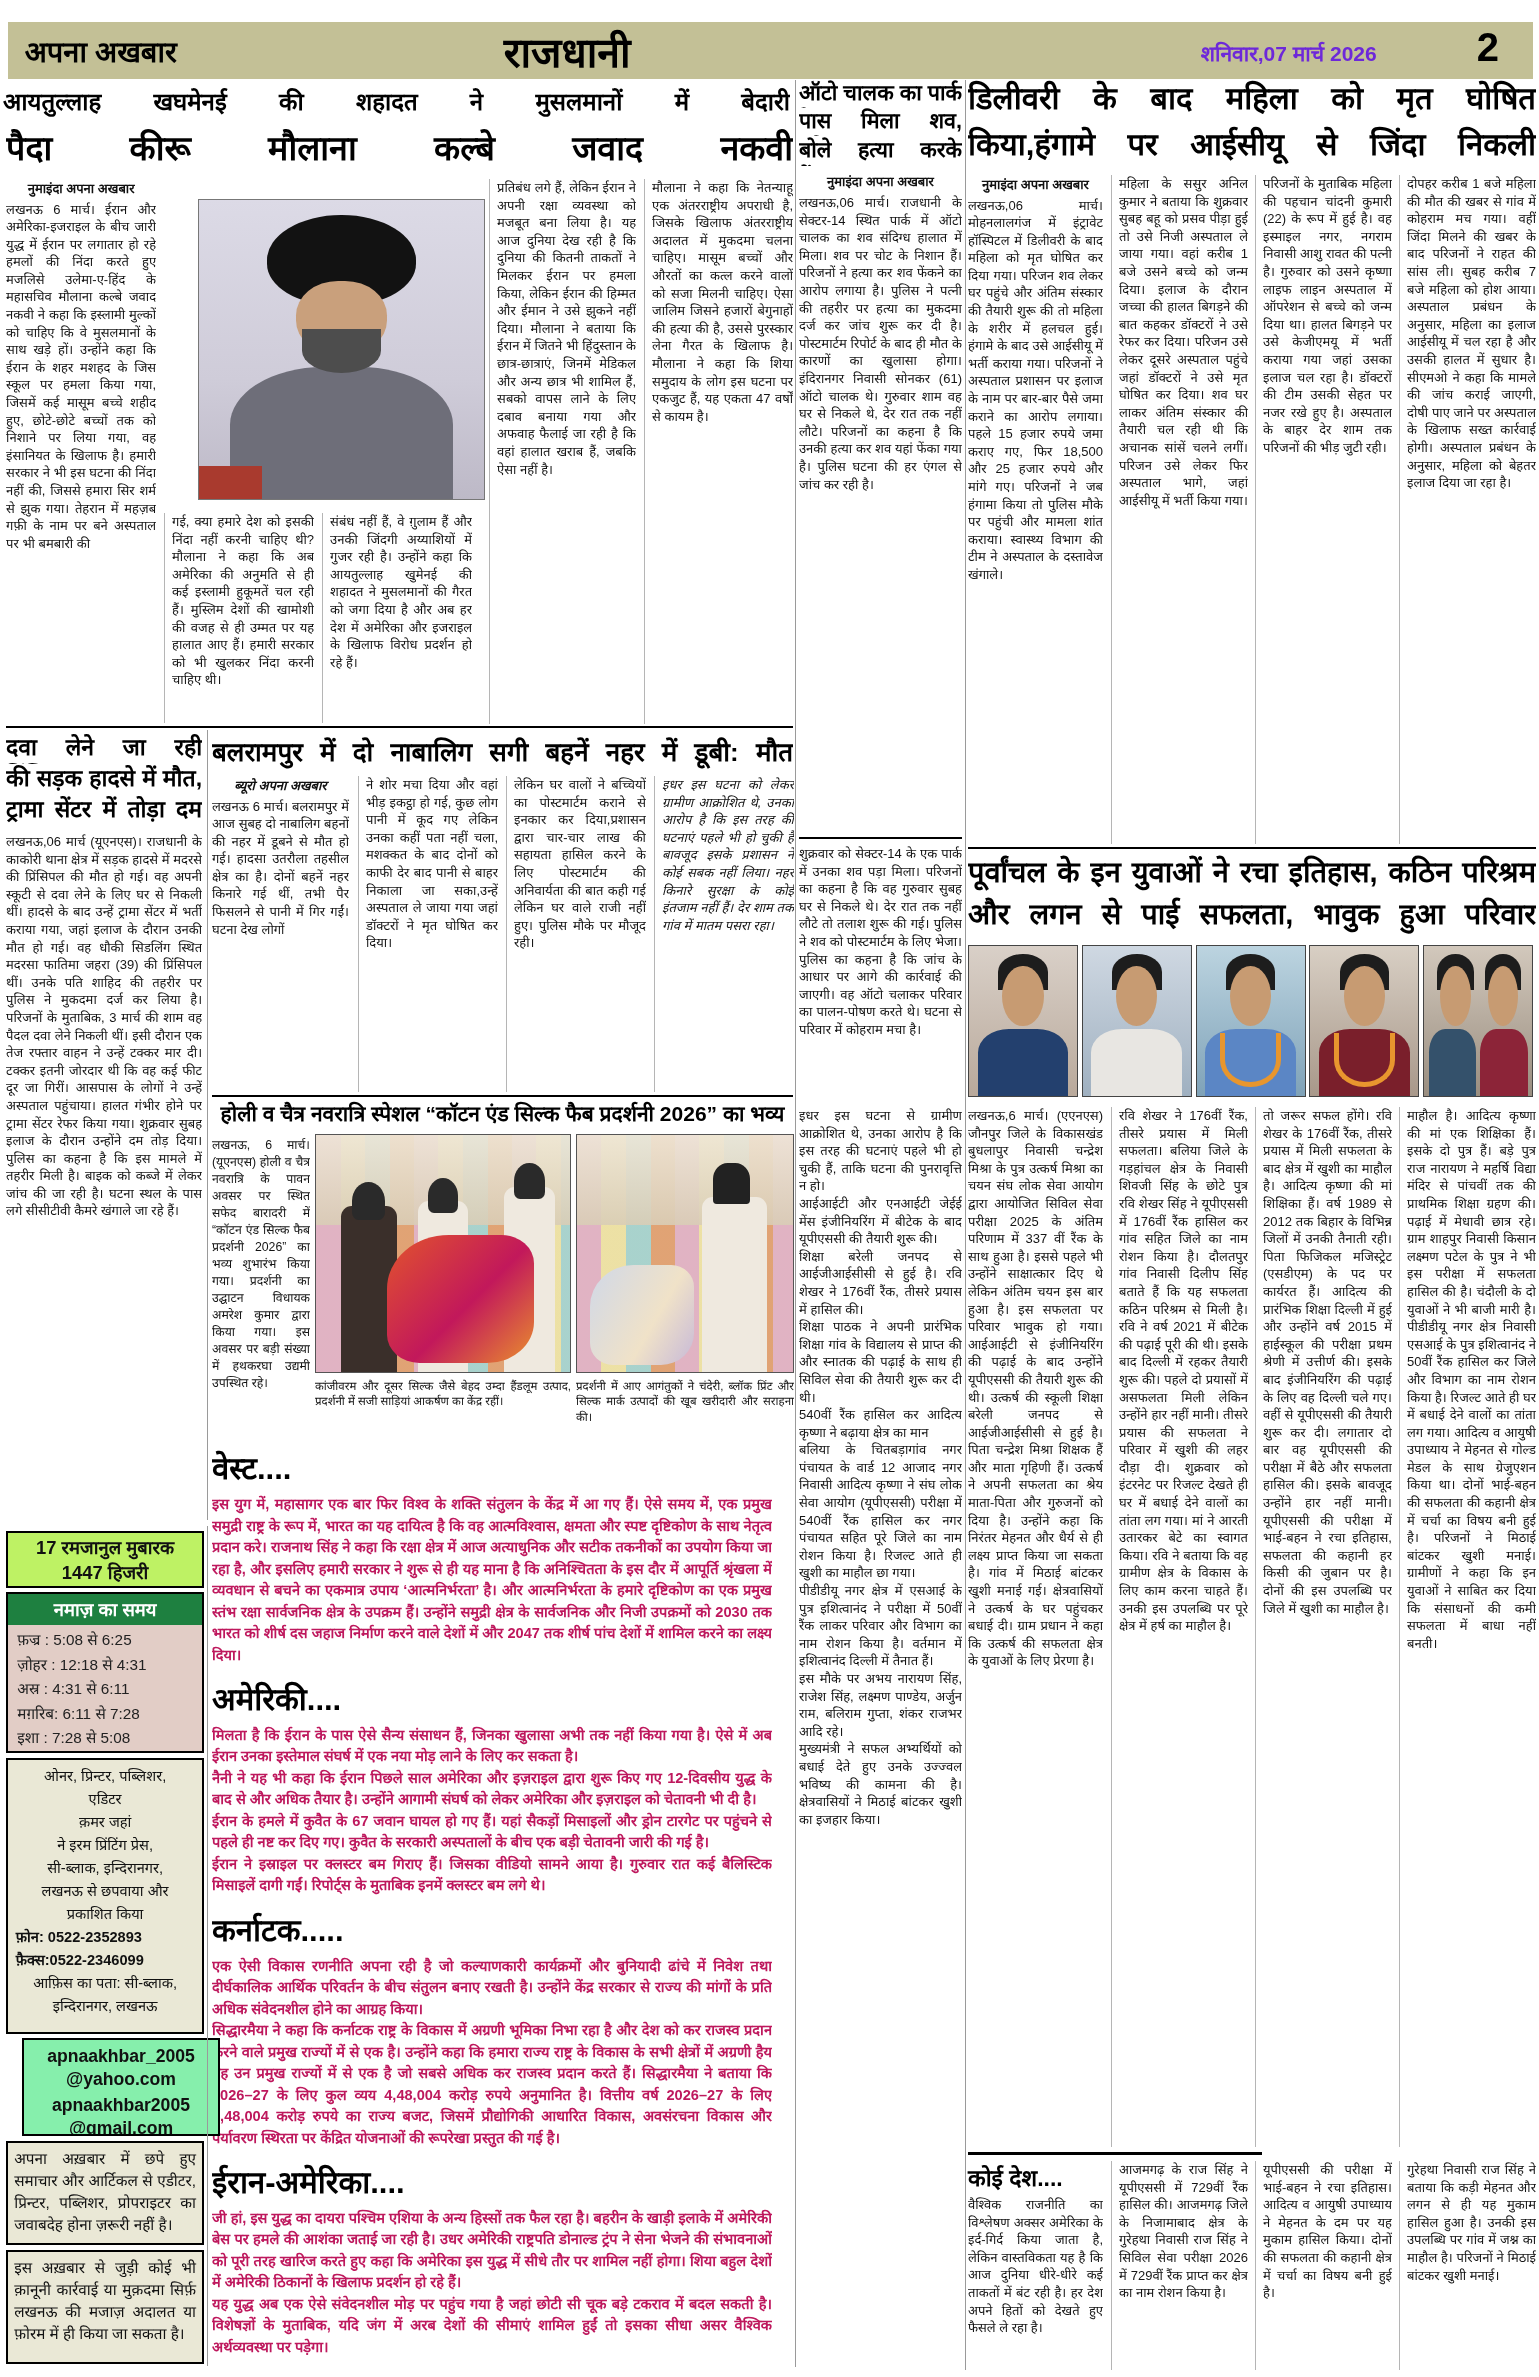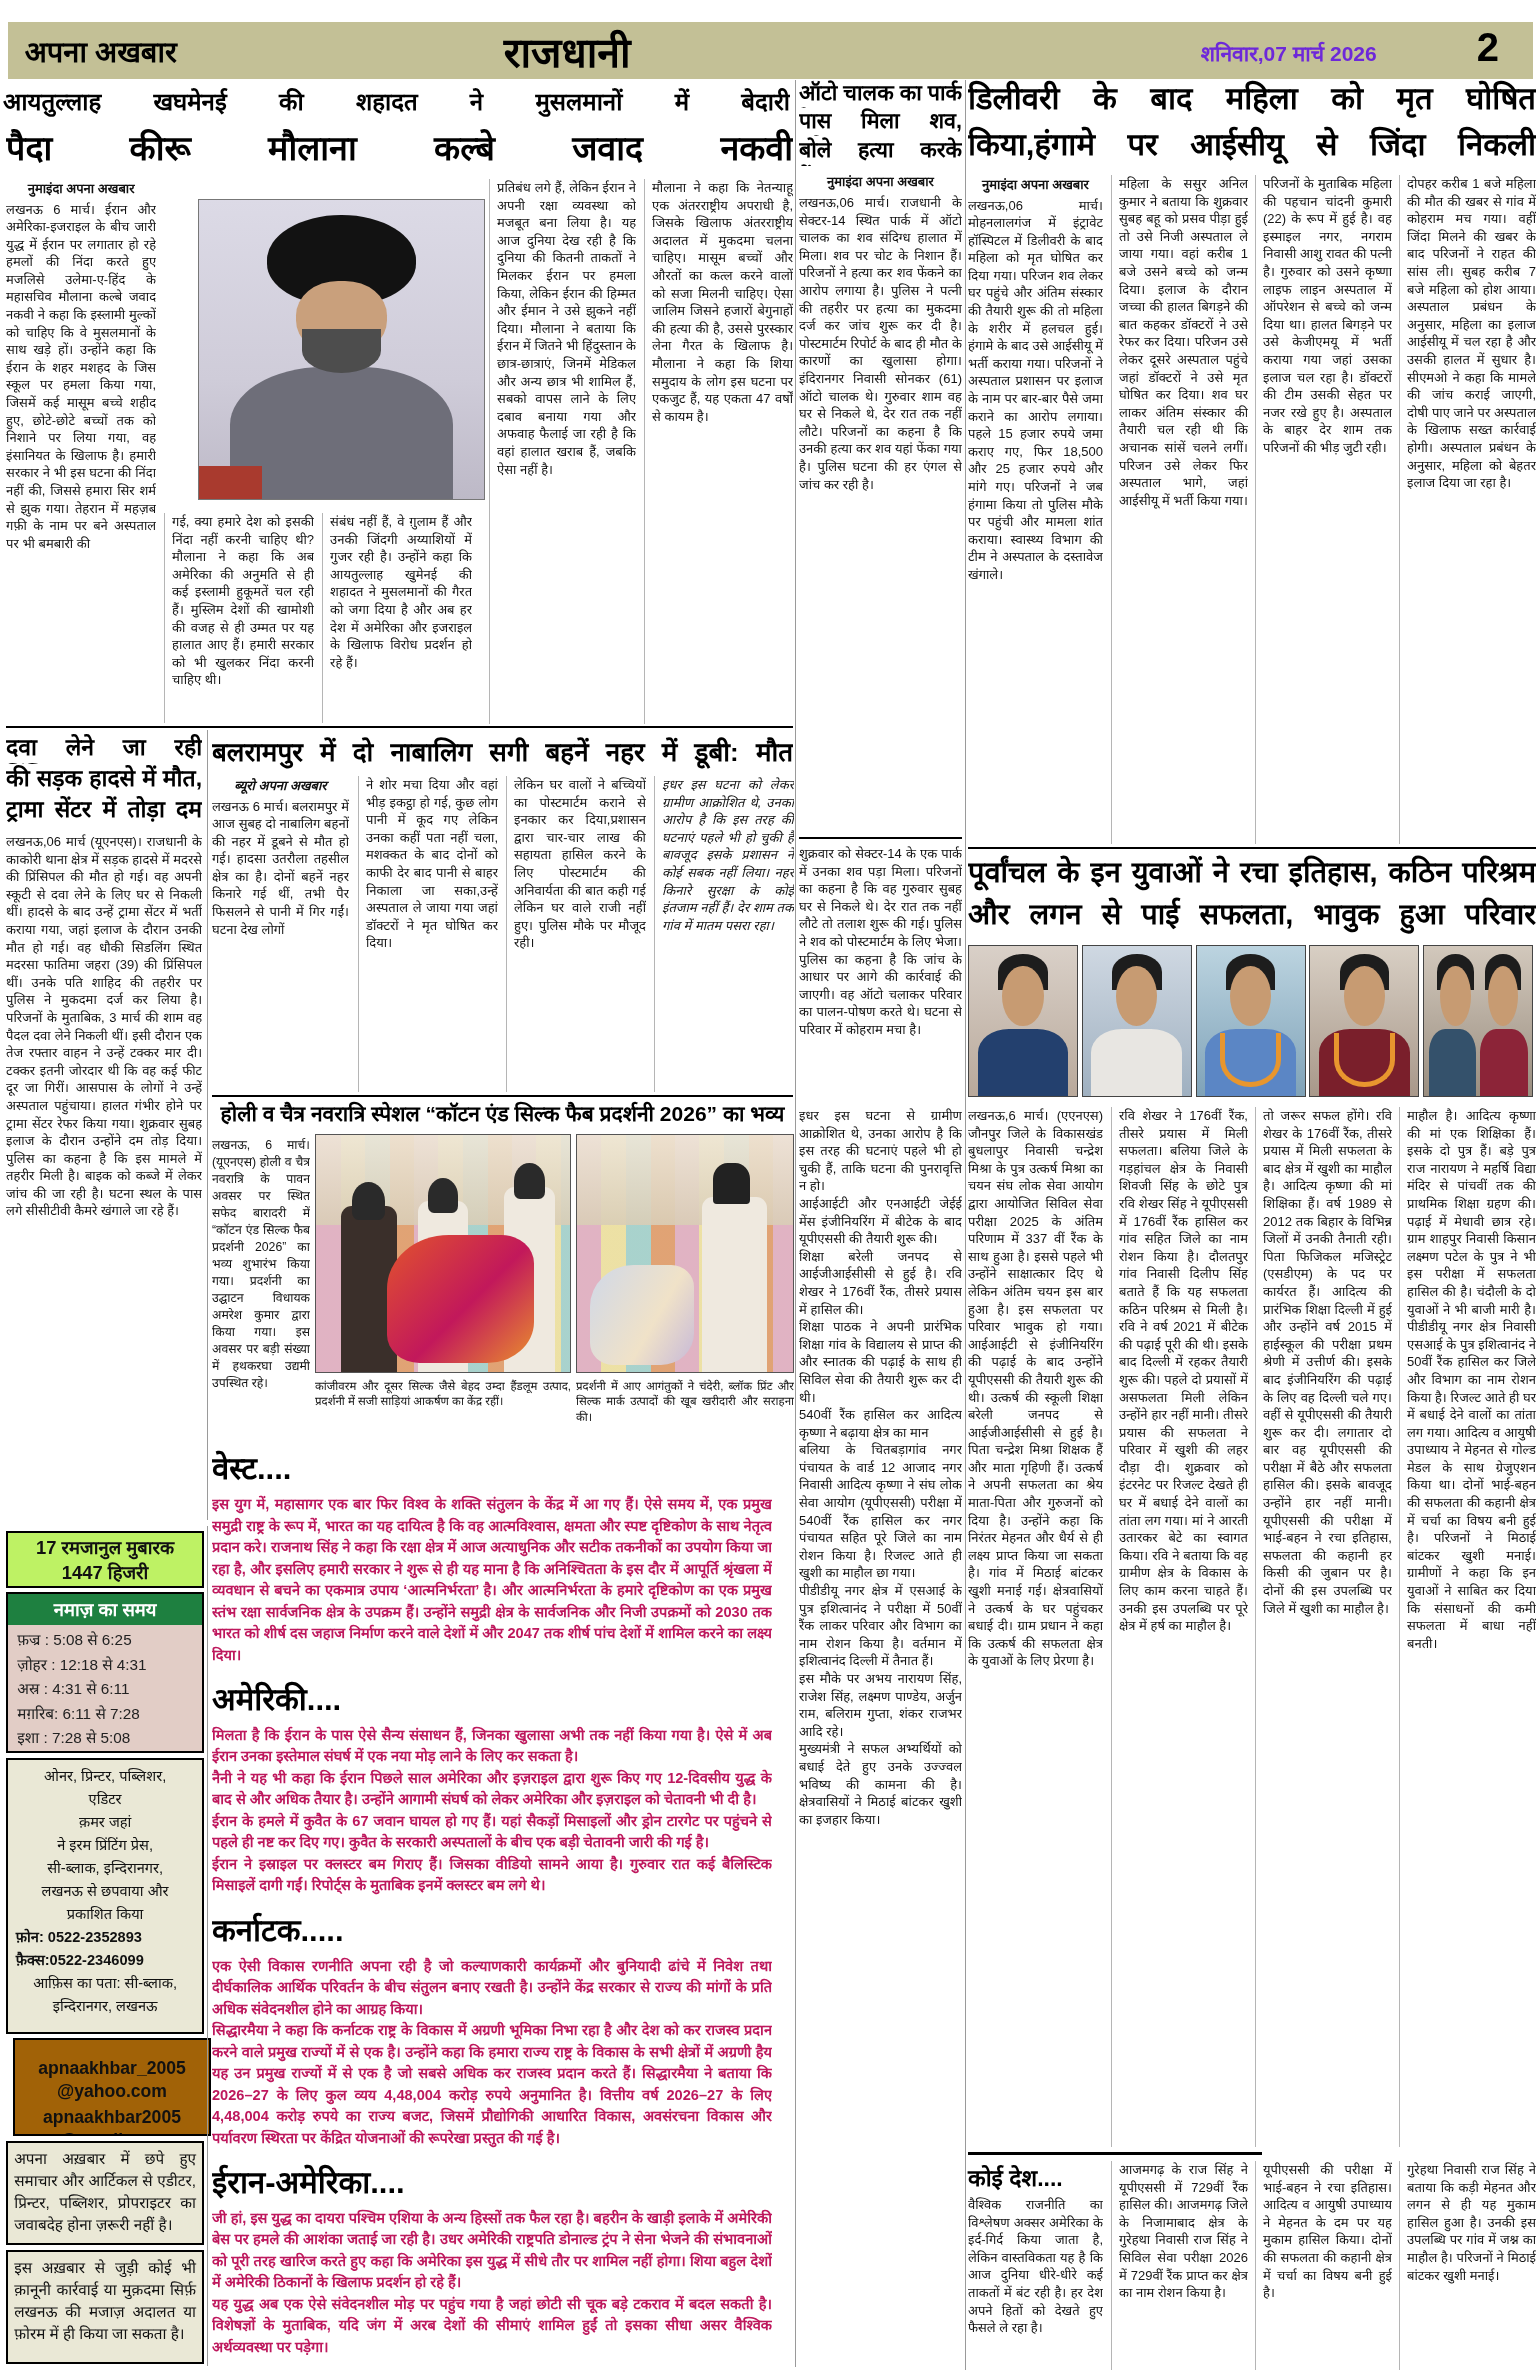--- a/index.html
+++ b/index.html
@@ -251,21 +251,21 @@
     <div class="contact-line">ने इरम प्रिंटिंग प्रेस,</div>
     <div class="contact-line">सी-ब्लाक, इन्दिरानगर,</div>
     <div class="contact-line">लखनऊ से छपवाया और</div>
     <div class="contact-line">प्रकाशित किया</div>
     <div class="contact-line" style="text-align:left;padding-left:7.7px;font-weight:700;">फ़ोन: 0522-2352893</div>
     <div class="contact-line" style="text-align:left;padding-left:7.7px;font-weight:700;">फ़ैक्स:0522-2346099</div>
     <div class="contact-line">आफ़िस का पता: सी-ब्लाक,</div>
     <div class="contact-line">इन्दिरानगर, लखनऊ</div>
   </div>
 
-  <div class="box" style="left:13px;top:2038px;width:198px;height:98px;background:#a16207;padding-top:17px;">
+  <div class="box" style="left:22px;top:2038px;width:198px;height:98px;background:#86efac;padding-top:5px;">
     <div class="email-line">apnaakhbar_2005</div>
     <div class="email-line">@yahoo.com</div>
     <div class="email-line" style="margin-top:3.1px;">apnaakhbar2005</div>
     <div class="email-line">@gmail.com</div>
   </div>
 
   <div class="box" style="left:6.1px;top:2141px;width:198px;height:104px;background:#eae8d6;">
     <div class="disc">अपना अख़बार में छपे हुए समाचार और आर्टिकल से एडीटर, प्रिन्टर, पब्लिशर, प्रोपराइटर का जवाबदेह होना ज़रूरी नहीं है।</div>
   </div>
   <div class="box" style="left:6.1px;top:2250px;width:198px;height:114px;background:#eae8d6;">

